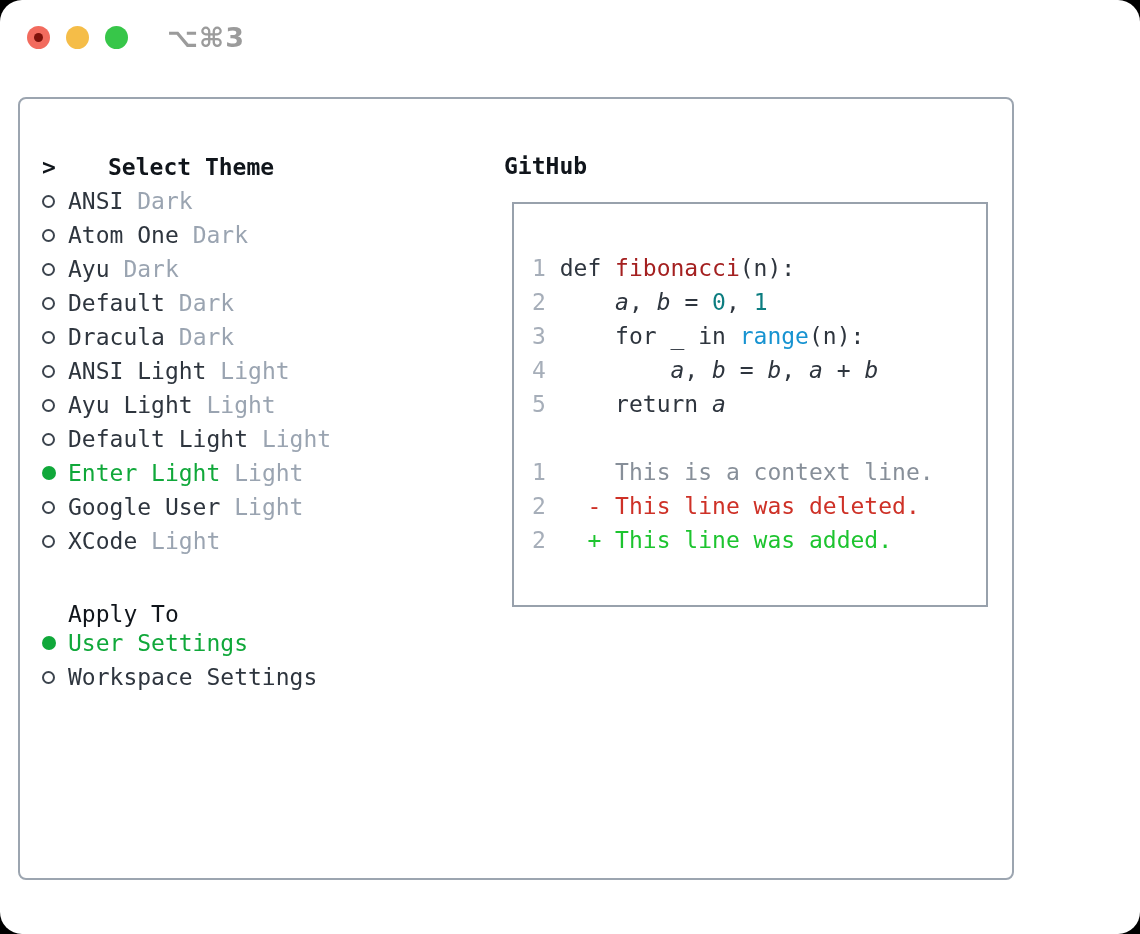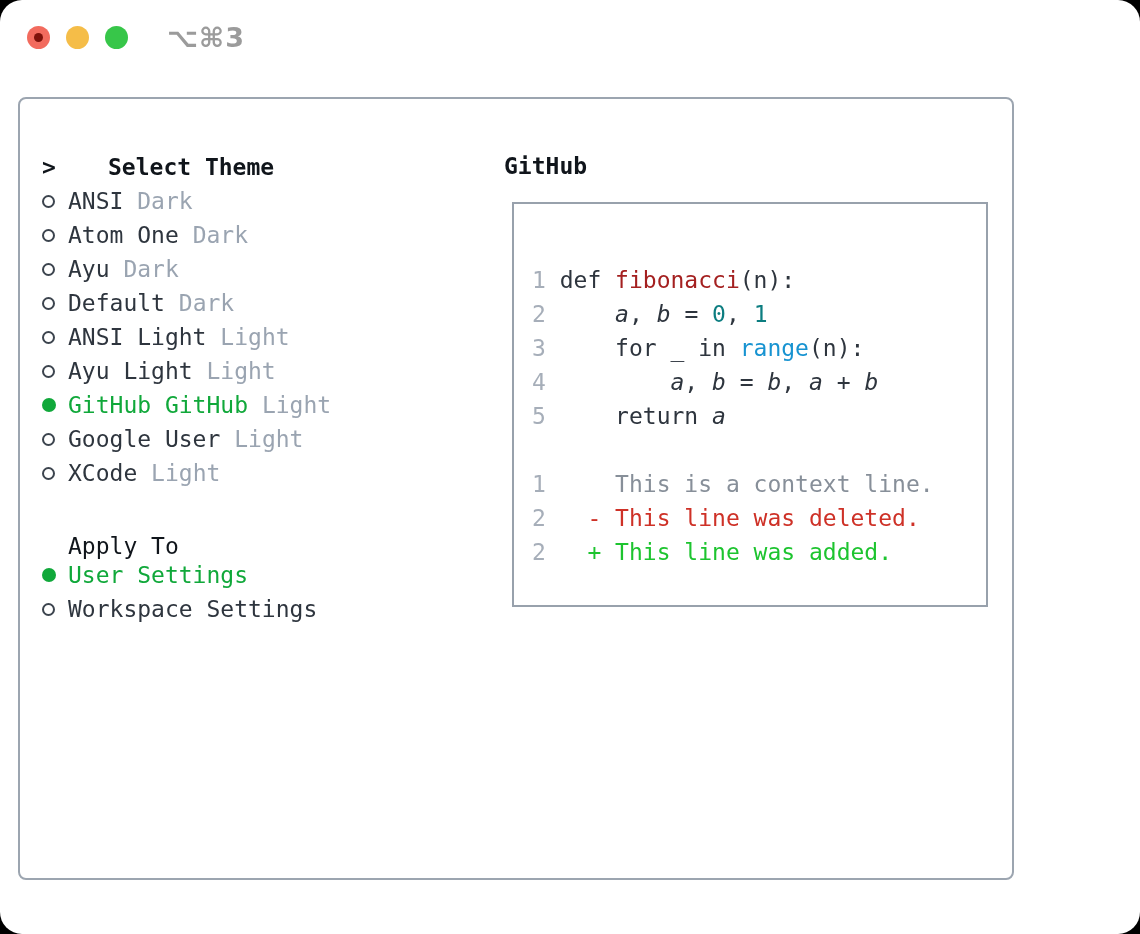--- a/index.html
+++ b/index.html
@@ -77,21 +77,21 @@
   
   .preview-title{
     position:absolute;left:484px;top:50px;height:34px;line-height:34px;
     font-size:23px;font-weight:700;color:var(--ink-strong);
   }
   .preview-box{
     position:absolute;left:492px;top:103px;width:476px;height:405px;box-sizing:border-box;
     border:2px solid var(--box-border);background:#fff;
   }
   .code-block{
-    position:absolute;left:18px;top:59px;
+    position:absolute;left:18px;top:47px;
     font-size:23px;line-height:34px;white-space:pre;
   }
   .code-line{height:34px;}
   .tok-linenum{color:var(--linenum);}
   .tok-plain{color:var(--ink);}
   .tok-title{color:var(--title-red);}
   .tok-number{color:var(--teal);}
   .tok-builtin{color:var(--blue);}
   .tok-var{color:var(--ink);font-style:italic;}
   .tok-context{color:var(--ctx);}
@@ -144,33 +144,45 @@
           <div class="row theme-row">
             <span class="marker">
               <span class="radio"></span>
             </span>
             <span class="label"><span class="t-name">Default</span> <span class="t-tag">Dark</span></span>
           </div>
           <div class="row theme-row">
             <span class="marker">
               <span class="radio"></span>
             </span>
+            <span class="label"><span class="t-name">Dracula</span> <span class="t-tag">Dark</span></span>
+          </div>
+          <div class="row theme-row">
+            <span class="marker">
+              <span class="radio"></span>
+            </span>
             <span class="label"><span class="t-name">ANSI Light</span> <span class="t-tag">Light</span></span>
           </div>
           <div class="row theme-row">
             <span class="marker">
               <span class="radio"></span>
             </span>
             <span class="label"><span class="t-name">Ayu Light</span> <span class="t-tag">Light</span></span>
           </div>
+          <div class="row theme-row">
+            <span class="marker">
+              <span class="radio"></span>
+            </span>
+            <span class="label"><span class="t-name">Default Light</span> <span class="t-tag">Light</span></span>
+          </div>
           <div class="row theme-row selected">
             <span class="marker">
               <span class="radio on"></span>
             </span>
-            <span class="label"><span class="t-name">GitHub GitHub</span> <span class="t-tag">Light</span></span>
+            <span class="label"><span class="t-name">Enter Light</span> <span class="t-tag">Light</span></span>
           </div>
           <div class="row theme-row">
             <span class="marker">
               <span class="radio"></span>
             </span>
             <span class="label"><span class="t-name">Google User</span> <span class="t-tag">Light</span></span>
           </div>
           <div class="row theme-row">
             <span class="marker">
               <span class="radio"></span>

